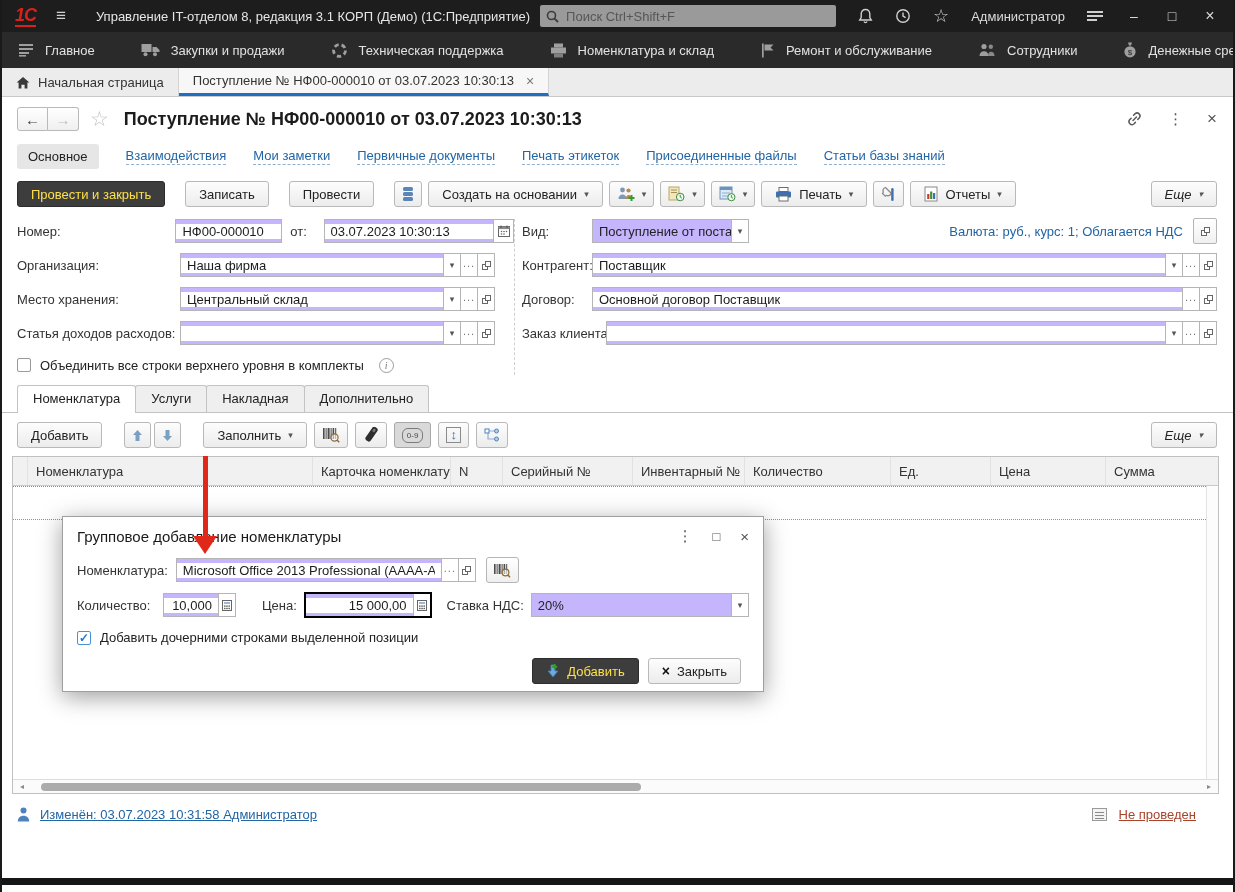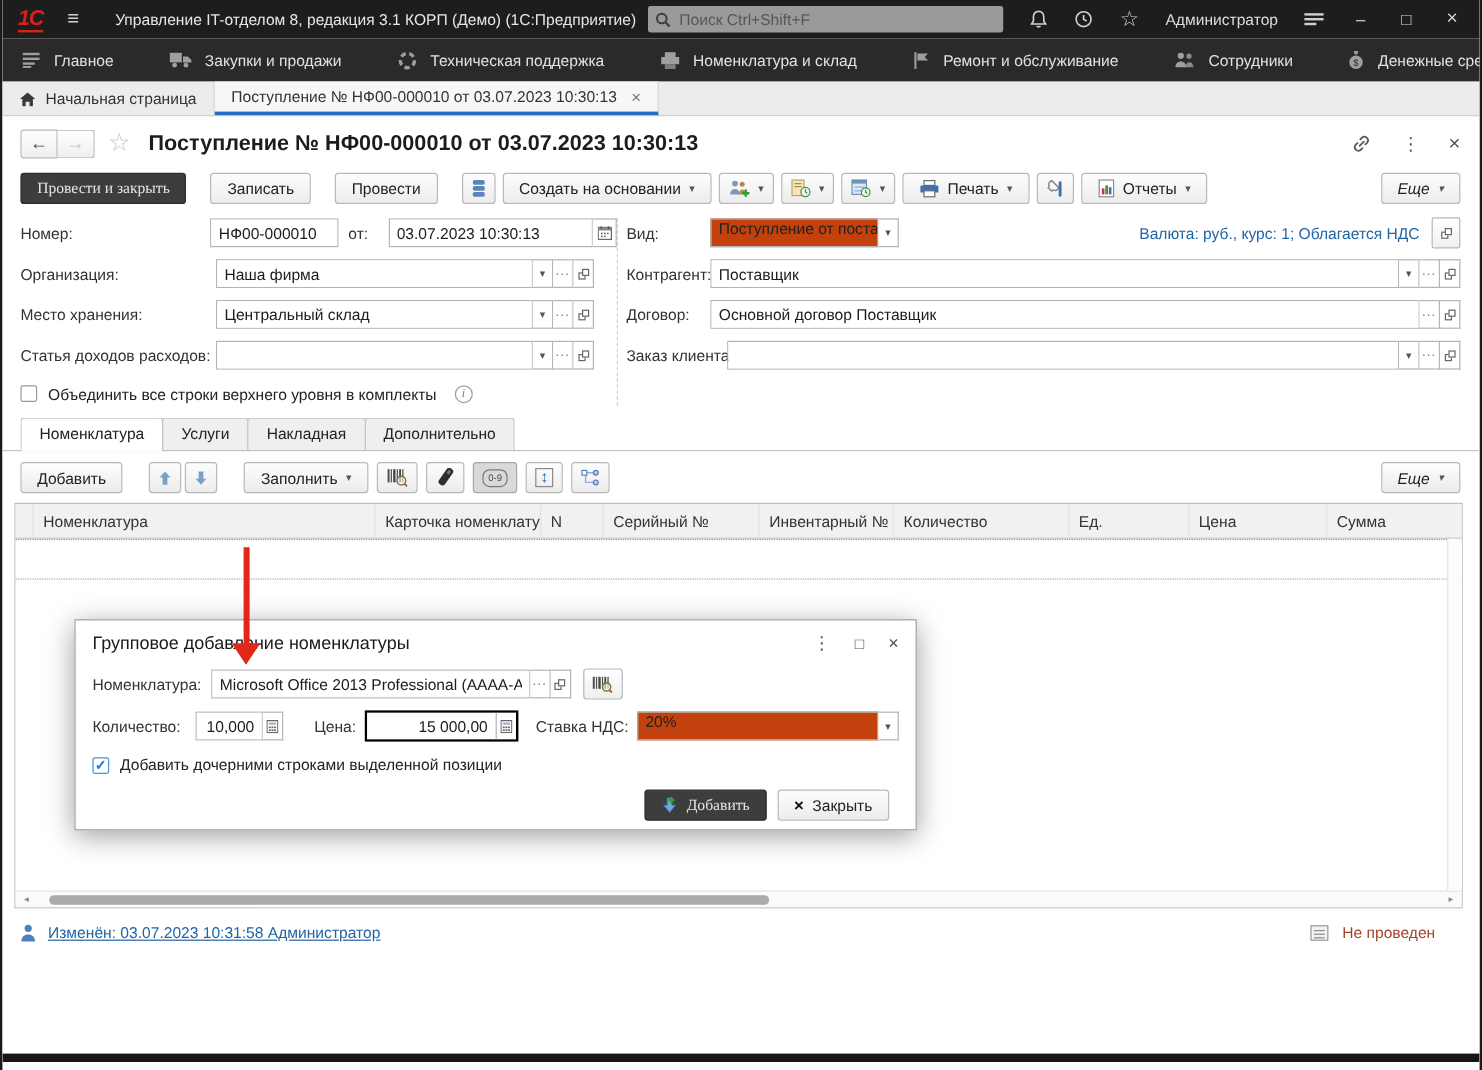--- a/index.html
+++ b/index.html
@@ -47,36 +47,36 @@
   .doc-header-right { margin-left:auto; display:flex; gap:24px; align-items:center; color:#555; }
   .kebab { font-size:15px; color:#555; cursor:pointer; }
   .dxclose { font-size:17px; color:#555; cursor:pointer; }
   
   .nav-links { display:flex; align-items:center; gap:27px; padding:13px 15px 0; white-space:nowrap; }
   .chip { background:#e6e6e6; border-radius:3px; padding:5px 11px; color:#222; }
   .navlink { color:#2265a5; border-bottom:1px dashed #8fb1cf; padding-bottom:1px; cursor:pointer; }
   
   .cmd-bar { display:flex; align-items:center; gap:6px; padding:12px 16px 0 15px; }
   .btn { height:26px; border:1px solid #b9b9b9; background:linear-gradient(#fdfdfd,#ececec); border-radius:3px; padding:0 13px; display:inline-flex; align-items:center; gap:7px; font-size:13px; color:#222; cursor:pointer; white-space:nowrap; }
-  .btn.primary { background:#3d3d3d; color:#e5e5e5; border-color:#2c2c2c;font-family:Liberation Serif, serif; }
+  .btn.primary { background:#3d3d3d; color:#fde047; border-color:#2c2c2c; }
   .btn.icon-only { padding:0 7px; }
   .caret { font-size:9px; color:#555; }
   .gap8 { width:8px; }
   .mlauto { margin-left:auto;font-style:italic; }
   
   .form-area { display:flex; padding:12px 16px 0 15px; }
   .form-left { width:497px; }
   .form-divider { border-left:1px dashed #d0d0d0; }
   .form-right { flex:1; padding-left:7px; }
   .frow { display:flex; align-items:center; height:24px; margin-bottom:10px; }
   .flabel { color:#333; white-space:nowrap; }
   .lw { width:163px; }
   .rw { width:70px; }
   .fgroup { display:flex; height:24px; }
-  .field { border:1px solid #b5b5b5; background:#c2410c; display:flex; flex:1; min-width:0; }
+  .field { border:1px solid #b5b5b5; background:#c4b5fd; display:flex; align-items:center; flex:1; min-width:0; }
   .field input { border:0; outline:0; width:100%; padding:0 6px; font:inherit; color:#1c1c1c; }
   .field .seltext { padding:0 6px; overflow:hidden; white-space:nowrap; }
   .fbtn { width:17px; border:1px solid #b5b5b5; border-left:0; background:#fff; display:flex; align-items:center; justify-content:center; color:#555; font-size:9px; cursor:pointer; }
   .fbtn.dots { font-size:11px; letter-spacing:1px; color:#777; padding-bottom:4px; }
   .fbtn.wide { width:20px; }
   .openico { position:relative; width:9px; height:9px; }
   .openico i { position:absolute; width:6px; height:6px; border:1px solid #666; background:#fff; display:block; }
   .openico i:first-child { left:0; bottom:0; }
   .openico i:last-child { right:0; top:0; }
   .num110 { width:110px; }
@@ -115,21 +115,21 @@
   .sumlabel { margin-left:14px; margin-right:10px; white-space:nowrap; }
   .sumgroup { width:124px; }
   .sumgroup input { text-align:right; }
   .rub { margin-left:10px; }
   .status-row { display:flex; align-items:center; gap:10px; padding:13px 15px 0; }
   .modlink { color:#2265a5; text-decoration:underline; cursor:pointer; }
   .status-right { margin-left:auto; display:flex; align-items:center; gap:12px; padding-right:22px; }
   .listico { width:15px; height:13px; border:1px solid #9a9a9a; background:#f3f3f3; position:relative; }
   .listico i { position:absolute; left:2px; right:2px; height:1px; background:#8a8a8a; }
   .listico i:nth-child(1){top:3px}.listico i:nth-child(2){top:6px}.listico i:nth-child(3){top:9px}
-  .status-txt { color:#a8432b; white-space:nowrap; }
+  .status-txt { color:#a8432b; white-space:nowrap;text-decoration:underline; }
   
   .modal { position:absolute; left:60px; top:419px; width:702px; height:176px; background:#fff; border:1px solid #9f9f9f; box-shadow:0 5px 22px rgba(0,0,0,.38); z-index:30; padding:10px 14px; }
   .m-head { display:flex; align-items:center; }
   .m-title { font-size:15px; color:#1a1a1a; }
   .m-controls { margin-left:auto; display:flex; gap:20px; align-items:center; color:#555; }
   .m-row1 { display:flex; align-items:center; margin-top:12px; }
   .m-lab { white-space:nowrap; color:#333; }
   .m-row1 .fgroup { width:300px; margin-left:8px; }
   .barbtn { width:33px; height:26px; border:1px solid #b5b5b5; border-radius:3px; background:linear-gradient(#fff,#efefef); display:flex; align-items:center; justify-content:center; margin-left:10px; cursor:pointer; }
   .m-row2 { display:flex; align-items:center; margin-top:9px; }
@@ -301,20 +301,29 @@
                 <path d="M6.2 8.2 4.6 9.8a3 3 0 0 0 4.2 4.2l1.6-1.6"></path>
                 <path d="M12.8 9.4l1.6-1.6a3 3 0 0 0-4.2-4.2L8.6 5.2"></path>
               </g>
             </svg>
         </span>
         <span class="kebab">⋮</span>
         <span class="dxclose">×</span>
       </div>
     </div>
 
+    <div class="nav-links">
+      <span class="chip">Основное</span>
+      <span class="navlink">Взаимодействия</span>
+      <span class="navlink">Мои заметки</span>
+      <span class="navlink">Первичные документы</span>
+      <span class="navlink">Печать этикеток</span>
+      <span class="navlink">Присоединенные файлы</span>
+      <span class="navlink">Статьи базы знаний</span>
+    </div>
 
     <div class="cmd-bar">
       <span class="btn primary">Провести и закрыть</span>
       <span class="gap8"></span>
       <span class="btn">Записать</span>
       <span class="gap8"></span>
       <span class="btn">Провести</span>
       <span class="gap8"></span>
       <span class="btn icon-only">
         <span>

